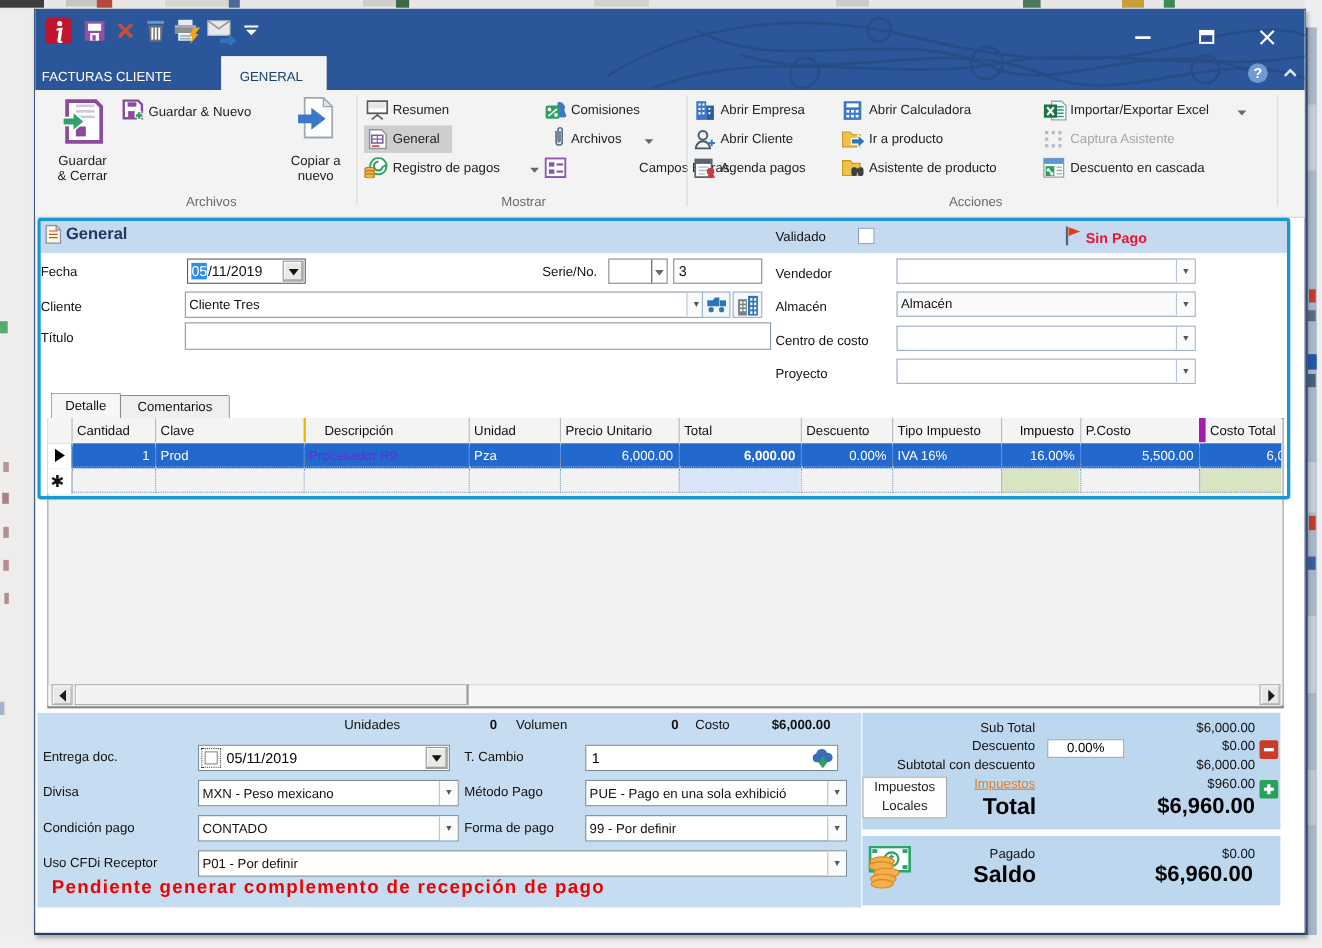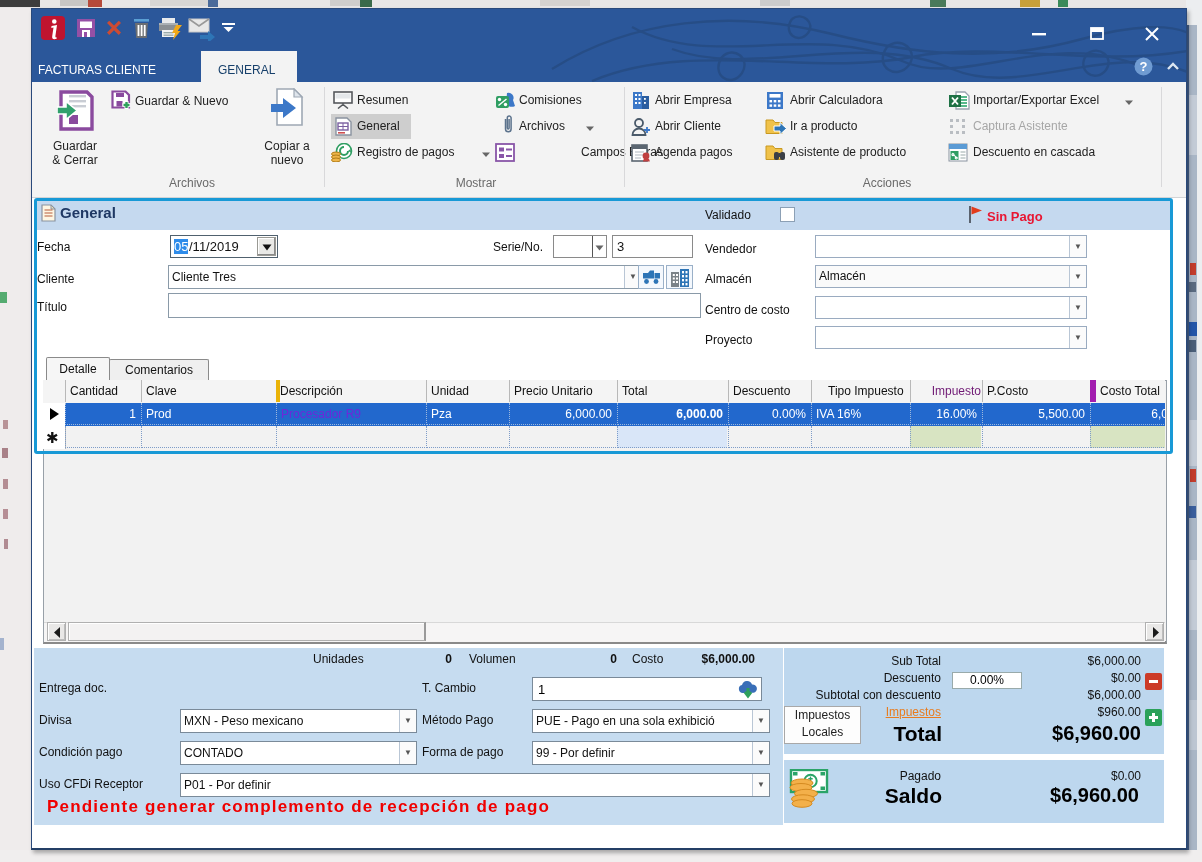--- a/index.html
+++ b/index.html
@@ -394,27 +394,27 @@
     </div>
 
   <div class="abs" style="left:14px;top:348px;width:62px;height:23px;background:#f6f6f6;border:1px solid #8a8a8a;border-bottom:none;border-radius:2px 2px 0 0;font-size:12px;color:#111;text-align:center;line-height:22px;">Detalle</div>
   <div class="abs" style="left:77px;top:350px;width:98px;height:21px;background:#efefef;border:1px solid #8a8a8a;border-bottom:none;border-radius:2px 2px 0 0;font-size:12px;color:#111;text-align:center;line-height:20px;">Comentarios</div>
 
   <div class="abs" style="left:11px;top:371px;width:1124px;height:264px;border:1px solid #98a0a8;border-bottom:3px solid #8a8a8a;background:#f2f2f2;box-sizing:border-box;"></div>
   <div id="ghead" class="abs" style="left:11px;top:371px;width:1122px;height:23px;">
     <div style="position:absolute;left:0;top:0;width:1122px;height:23px;background:#f4f4f4;border-bottom:1px solid #a8a8a8;"></div>
     <div style="position:absolute;left:22px;top:0;width:75px;height:22px;border-left:1px solid #b8b8b8;font-size:12px;color:#111;line-height:23px;padding-left:4px;box-sizing:border-box;overflow:hidden;white-space:nowrap;">Cantidad</div>
     <div style="position:absolute;left:98px;top:0;width:134px;height:22px;border-left:1px solid #b8b8b8;font-size:12px;color:#111;line-height:23px;padding-left:4px;box-sizing:border-box;overflow:hidden;white-space:nowrap;">Clave</div>
-    <div style="position:absolute;left:233px;top:0;width:149px;height:22px;border-left:4px solid #eab308;font-size:12px;color:#111;line-height:23px;padding-left:0;box-sizing:border-box;overflow:hidden;white-space:nowrap;">Descripción</div>
+    <div style="position:absolute;left:233px;top:0;width:149px;height:22px;border-left:2px solid #eab308;font-size:12px;color:#111;line-height:23px;padding-left:17px;box-sizing:border-box;overflow:hidden;white-space:nowrap;">Descripción</div>
     <div style="position:absolute;left:383px;top:0;width:82px;height:22px;border-left:1px solid #b8b8b8;font-size:12px;color:#111;line-height:23px;padding-left:4px;box-sizing:border-box;overflow:hidden;white-space:nowrap;">Unidad</div>
     <div style="position:absolute;left:466px;top:0;width:107px;height:22px;border-left:1px solid #b8b8b8;font-size:12px;color:#111;line-height:23px;padding-left:4px;box-sizing:border-box;overflow:hidden;white-space:nowrap;">Precio Unitario</div>
     <div style="position:absolute;left:574px;top:0;width:110px;height:22px;border-left:1px solid #b8b8b8;font-size:12px;color:#111;line-height:23px;padding-left:4px;box-sizing:border-box;overflow:hidden;white-space:nowrap;">Total</div>
     <div style="position:absolute;left:685px;top:0;width:82px;height:22px;border-left:1px solid #b8b8b8;font-size:12px;color:#111;line-height:23px;padding-left:4px;box-sizing:border-box;overflow:hidden;white-space:nowrap;">Descuento</div>
-    <div style="position:absolute;left:768px;top:0;width:98px;height:22px;border-left:1px solid #b8b8b8;font-size:12px;color:#111;line-height:23px;padding-left:16px;box-sizing:border-box;overflow:hidden;white-space:nowrap;">Tipo Impuesto</div>
-    <div style="position:absolute;left:867px;top:0;width:71px;height:22px;border-left:1px solid #b8b8b8;font-size:12px;color:#701a75;line-height:23px;padding-left:0;box-sizing:border-box;overflow:hidden;white-space:nowrap;text-align:right;">Impuesto</div>
+    <div style="position:absolute;left:768px;top:0;width:98px;height:22px;border-left:1px solid #b8b8b8;font-size:12px;color:#111;line-height:23px;padding-left:4px;box-sizing:border-box;overflow:hidden;white-space:nowrap;">Tipo Impuesto</div>
+    <div style="position:absolute;left:867px;top:0;width:71px;height:22px;border-left:1px solid #b8b8b8;font-size:12px;color:#000000;line-height:23px;padding-left:16px;box-sizing:border-box;overflow:hidden;white-space:nowrap;">Impuesto</div>
     <div style="position:absolute;left:939px;top:0;width:107px;height:22px;border-left:1px solid #b8b8b8;font-size:12px;color:#111;line-height:23px;padding-left:4px;box-sizing:border-box;overflow:hidden;white-space:nowrap;">P.Costo</div>
     <div style="position:absolute;left:1047px;top:0;width:74px;height:22px;border-left:6px solid #a21caf;font-size:12px;color:#111;line-height:23px;padding-left:4px;box-sizing:border-box;overflow:hidden;white-space:nowrap;">Costo Total</div>
   </div>
   <div id="grow1" class="abs" style="left:11px;top:394px;width:1122px;height:23px;overflow:hidden;">
     <div style="position:absolute;left:0;top:0;width:22px;height:23px;background:#fff;border-right:1px solid #b8b8b8;border-bottom:1px dotted #7e9cc8;"></div>
     <svg style="position:absolute;left:5px;top:4px" width="12" height="14" viewBox="0 0 12 14">
         <path d="M2 1 l9 6 l-9 6 z" fill="#000"></path>
       </svg>
     <div style="position:absolute;left:22px;top:0;width:1100px;height:23px;background:#2268cd;"></div>
     <div style="position:absolute;left:22px;top:0;width:75px;height:22px;border-left:1px dotted #9db8dc;border-bottom:1px dotted #9db8dc;font-size:12px;color:#fff;line-height:23px;text-align:right;padding-right:4px;box-sizing:border-box;overflow:hidden;white-space:nowrap;">1</div>
@@ -455,20 +455,29 @@
       </svg></div>
 
   <div class="abs" style="left:2px;top:639px;width:749px;height:177px;background:#c6dcf0;"></div>
   <div class="abs lbl" style="left:281px;top:643px;">Unidades</div>
   <div class="abs lbl" style="left:400px;top:643px;width:20px;text-align:right;font-weight:bold;">0</div>
   <div class="abs lbl" style="left:437px;top:643px;">Volumen</div>
   <div class="abs lbl" style="left:565px;top:643px;width:20px;text-align:right;font-weight:bold;">0</div>
   <div class="abs lbl" style="left:600px;top:643px;">Costo</div>
   <div class="abs lbl" style="left:623px;top:643px;width:100px;text-align:right;font-weight:bold;">$6,000.00</div>
   <div class="abs lbl" style="left:7px;top:672px;">Entrega doc.</div>
+  <div class="abs" style="left:148px;top:668px;width:229px;height:24px;background:#fff;border:1px solid #7a8a99;box-sizing:border-box;">
+    <div style="position:absolute;left:2px;top:2px;width:18px;height:18px;border:1px dotted #444;box-sizing:border-box;"></div>
+    <div style="position:absolute;left:5px;top:5px;width:12px;height:12px;border:1px solid #8a8a8a;box-sizing:border-box;"></div>
+    <span style="position:absolute;left:25px;top:4px;font-size:13px;">05/11/2019</span>
+    <div style="position:absolute;right:1px;top:1px;width:20px;height:20px;background:#e9e9e6;border:1px solid #9a9a94;box-shadow:inset -1px -1px 0 #8a8a8a, inset 1px 1px 0 #fff;box-sizing:border-box;"></div>
+    <svg style="position:absolute;right:6px;top:8px" width="10" height="7" viewBox="0 0 10 7">
+        <path d="M0.5 0.5 h9 l-4.5 6 z" fill="#111"></path>
+      </svg>
+  </div>
   <div class="abs lbl" style="left:390px;top:672px;">T. Cambio</div>
   <div class="abs" style="left:500px;top:668px;width:230px;height:24px;background:#fff;border:1px solid #7a8a99;box-sizing:border-box;">
     <span style="position:absolute;left:5px;top:4px;font-size:13px;">1</span>
     <svg style="position:absolute;right:3px;top:2px" width="20" height="19" viewBox="0 0 20 19">
       <path d="M5 13 a4 4 0 0 1 -1 -7.9 a5.2 5.2 0 0 1 10 -0.6 a3.6 3.6 0 0 1 1.5 8.2 z" fill="#3a6fb8"></path>
       <path d="M10 8 v7 M7 12 l3 4 l3 -4" stroke="#2fa05c" stroke-width="3" fill="none"></path>
     </svg>
   </div>
   <div class="abs lbl" style="left:7px;top:704px;">Divisa</div>
   <div class="abs inp" style="left:148px;top:700px;width:229px;height:22px;line-height:22px;border-color:#7a8a99;">MXN - Peso mexicano<div class="carrow" style="line-height:22px;">▼</div></div>

